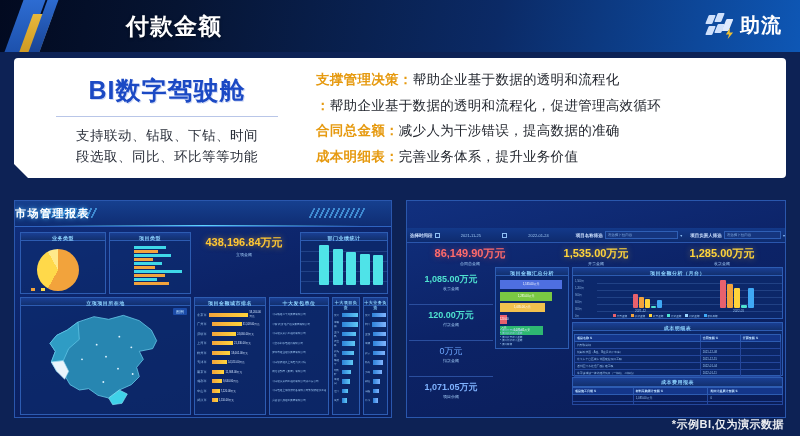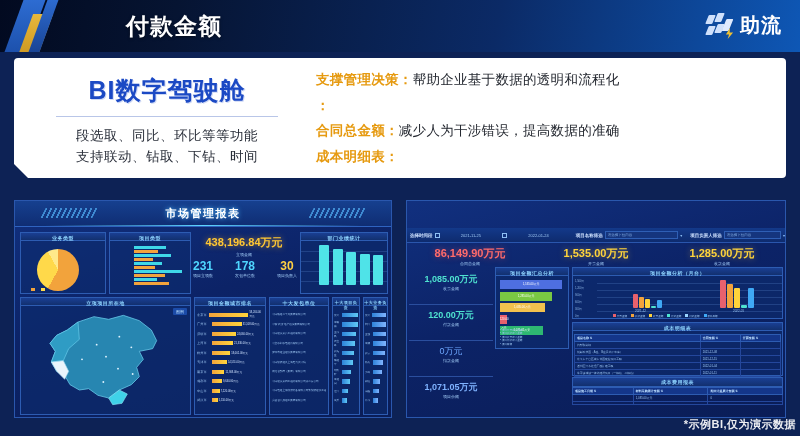--- a/index.html
+++ b/index.html
@@ -72,21 +72,21 @@
   .dash-head {
     position:relative; height:26px;
     background: linear-gradient(180deg,#16408f,#0f2d73);
     border-bottom:1px solid #2f63c0;
   }
   .dash-head:after{
     content:""; position:absolute; left:8%; right:8%; bottom:0; height:1px;
     background: linear-gradient(90deg,transparent,#5fd6ff,transparent);
   }
   .dash-title {
-    position:absolute; left:0; right:0; top:5px; text-align:center;
+    position:absolute; left:0; right:0; top:5px; 
     font-size:11px; font-weight:bold; color:#ffffff; letter-spacing:1.5px;
     text-shadow:0 0 5px #49b8ff;
   }
   .hx { position:absolute; top:7px; width:52px; height:10px; opacity:.75;
         background: repeating-linear-gradient(90deg,#4ea8ee 0 2px, transparent 2px 5px);
         transform: skewX(-28deg); }
   .hx-l { left:28px; } .hx-r { right:28px; }
 
   .panel { position:absolute; border:1px solid #2d5cb2; background: rgba(13,44,110,.62); }
   .ptitle { font-size:5px; color:#8fd4ff; text-align:center; padding-top:2px; letter-spacing:.5px;
@@ -97,21 +97,21 @@
   .mtxt { font-size:3px; color:#9dc6f2; line-height:4px; }
 
   
   .kpi-big { color:#ffc733; font-weight:bold; text-shadow:0 0 6px rgba(255,180,40,.6); }
   .kpi-lbl { font-size:4px; color:#9dc6f2; text-align:center; }
 
   .bar { position:absolute; border-radius:1px; }
   .grid-l { position:absolute; left:0; right:0; height:1px; background:rgba(110,160,230,.22); }
 
   .footnote {
-    position:absolute; right:4px; bottom:4px;
+    position:absolute; right:16px; bottom:4px;
     font-size:11px; font-weight:bold; color:#ffffff; opacity:.92;
     letter-spacing:.5px;
   }
 </style>
 </head>
 <body>
 
 <div class="header">
   <div class="header-slashes">
     <div class="sl sl1"></div>
@@ -131,42 +131,44 @@
     </div>
     <div class="brand-name">助流</div>
   </div>
 </div>
 
 <div class="card">
   <div class="card-left">
     <div class="bi-title">BI数字驾驶舱</div>
     <div class="bi-rule"></div>
     <div class="bi-sub">
+      <div>支持联动、钻取、下钻、时间</div>
       <div>段选取、同比、环比等等功能</div>
-      <div>支持联动、钻取、下钻、时间</div>
     </div>
   </div>
 
   <div class="card-right">
     <div class="brow">
       <span class="blabel">支撑管理决策</span>
       <span class="bcolon">：</span>
       <span class="btext">帮助企业基于数据的透明和流程化</span>
     </div>
     <div class="brow">
       <span class="bcolon">：</span>
+      <span class="btext">帮助企业基于数据的透明和流程化，促进管理高效循环</span>
     </div>
     <div class="brow">
       <span class="blabel">合同总金额</span>
       <span class="bcolon">：</span>
       <span class="btext">减少人为干涉错误，提高数据的准确</span>
     </div>
     <div class="brow">
       <span class="blabel">成本明细表</span>
       <span class="bcolon">：</span>
+      <span class="btext">完善业务体系，提升业务价值</span>
     </div>
   </div>
 </div>
 
 <div class="dash dash-l">
   <div class="dash-head">
     <div class="hx hx-l"></div>
     <div class="hx hx-r"></div>
     <div class="dash-title">市场管理报表</div>
   </div>
@@ -195,34 +197,20 @@
       <div style="height:3px;background:#3fd8e8;width:90%;margin-bottom:1px;"></div>
       <div style="height:3px;background:#f2a33c;width:58%;margin-bottom:1px;"></div>
       <div style="height:3px;background:#3fd8e8;width:44%;margin-bottom:1px;"></div>
       <div style="height:3px;background:#f2a33c;width:66%;margin-bottom:1px;"></div>
     </div>
   </div>
 
   <div style="position:absolute;left:180px;top:34px;width:98px;text-align:center;">
     <div class="kpi-big" style="font-size:11px;">438,196.84万元</div>
     <div class="kpi-lbl" style="margin-top:2px;">立项金额</div>
-  </div>
-  <div style="position:absolute;left:178px;top:58px;width:104px;display:flex;justify-content:space-between;">
-    <div style="text-align:center;">
-      <div style="font-size:12px;font-weight:bold;color:#4fd6ff;">231</div>
-      <div class="kpi-lbl">项目立项数</div>
-    </div>
-    <div style="text-align:center;">
-      <div style="font-size:12px;font-weight:bold;color:#4fd6ff;">178</div>
-      <div class="kpi-lbl">发包单位数</div>
-    </div>
-    <div style="text-align:center;">
-      <div style="font-size:12px;font-weight:bold;color:#ffd043;">30</div>
-      <div class="kpi-lbl">项目负责人</div>
-    </div>
   </div>
 
   <div class="panel" style="left:285px; top:31px; width:88px; height:62px;">
     <div class="ptitle-bar"></div>
     <div class="ptitle" style="margin-top:-8px;">部门业绩统计</div>
     <div class="grid-l" style="top:18px;"></div>
       <div class="grid-l" style="top:28px;"></div>
     <div class="grid-l" style="top:38px;"></div>
       <div class="grid-l" style="top:48px;"></div>
     <div style="position:absolute;left:18px;right:4px;bottom:8px;height:44px;display:flex;align-items:flex-end;justify-content:space-between;">

